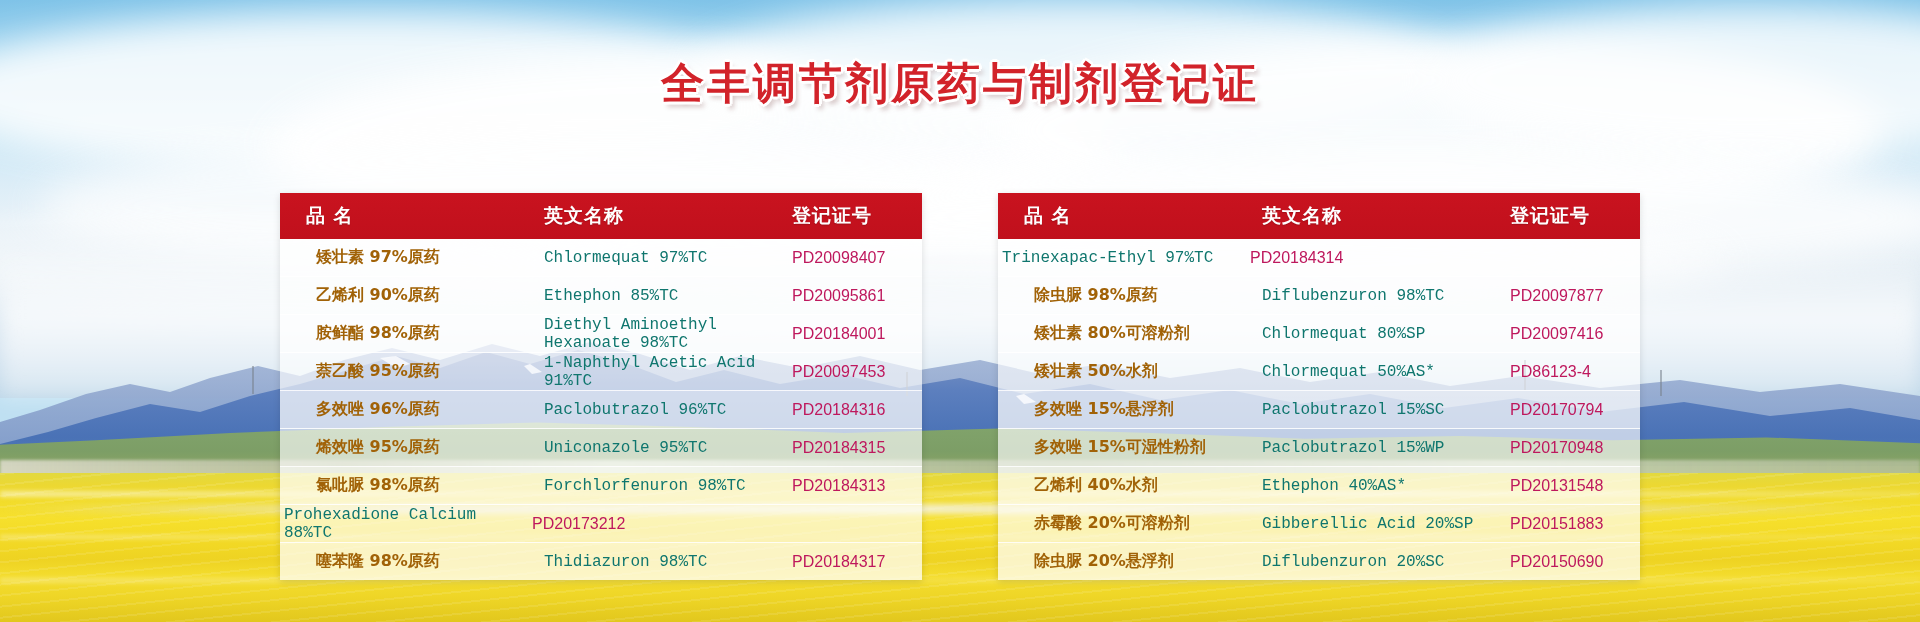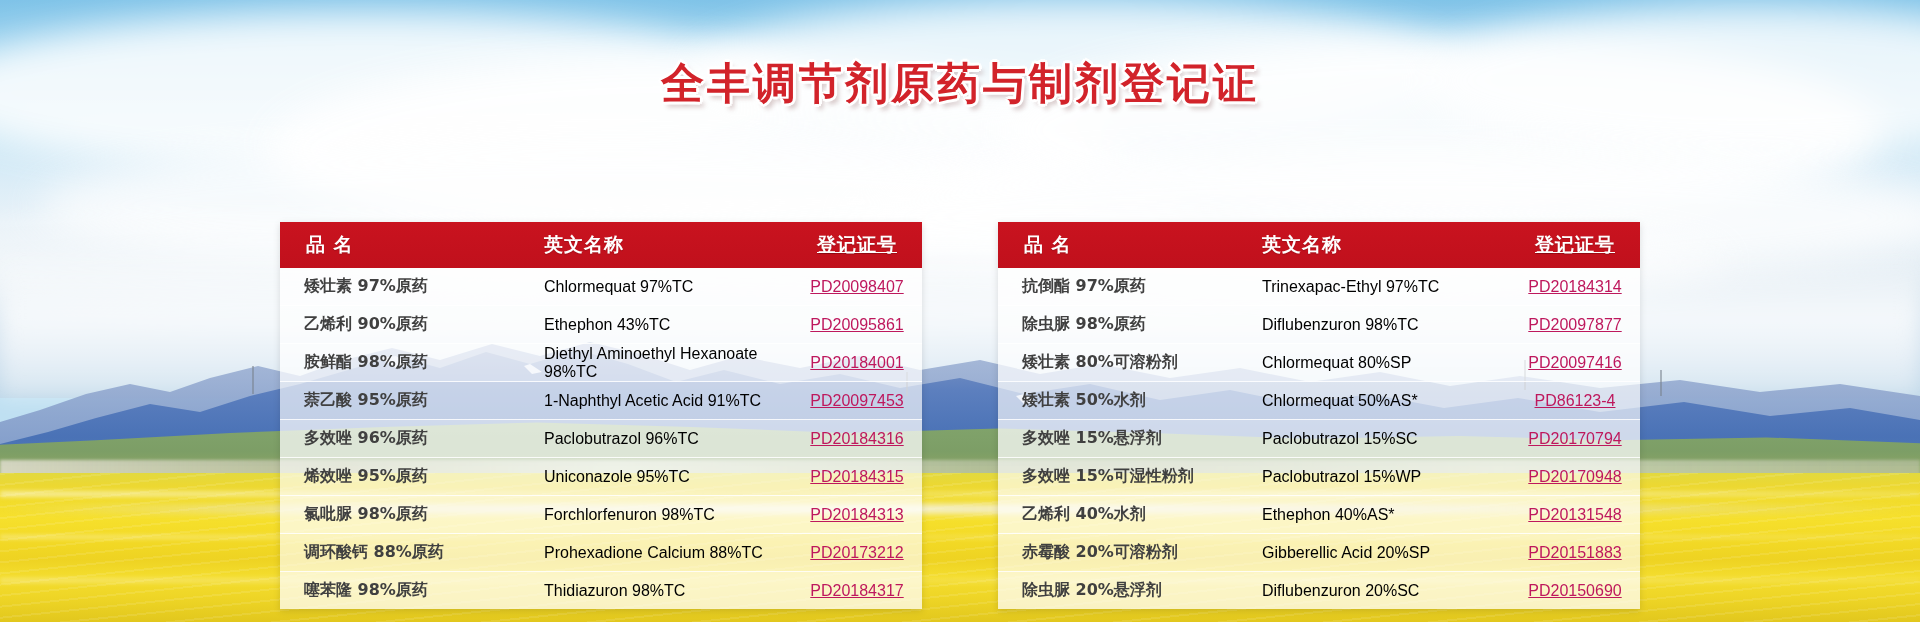--- a/index.html
+++ b/index.html
@@ -87,60 +87,60 @@
     letter-spacing:3px;
     text-shadow:
       -2px -2px 0 #fff, 2px -2px 0 #fff, -2px 2px 0 #fff, 2px 2px 0 #fff,
       -3px 0 0 #fff, 3px 0 0 #fff, 0 -3px 0 #fff, 0 3px 0 #fff,
       4px 5px 5px rgba(90,20,20,.28);
   }
 
   
   #tables{
     position:absolute;top:193px;left:0;right:0;z-index:6;
-    display:flex;justify-content:center;gap:76px;margin-top:29px;
+    display:flex;justify-content:center;gap:76px;
   }
   .tbl{
     width:642px;
     box-shadow:0 2px 7px rgba(0,0,0,.13);
     background:rgba(255,255,255,.50);
   }
   .thead{
     display:flex;align-items:center;
     height:46px;
     background:#c8121e;
     background:linear-gradient(180deg,#c9131f 0%,#c0101c 100%);
   }
   .thead .th{
     color:#ffffff;font-weight:bold;font-size:19px;letter-spacing:1px;
     font-family:"DejaVu Sans","Liberation Sans",sans-serif;
     text-shadow:0 1px 1px rgba(0,0,0,.18);
   }
   .c1{width:260px;padding-left:24px;box-sizing:border-box;}
   .c2{width:250px;box-sizing:border-box;}
-  .c3{width:132px;box-sizing:border-box;text-align:center;text-decoration:underline;}
+  .c3{width:132px;box-sizing:border-box;text-align:left;}
   .thead .c1{padding-left:26px;}
   .thead .c2{padding-left:4px;}
   .thead .c3{padding-left:2px;}
 
   .trow{
     display:flex;align-items:center;height:37px;
     border-bottom:1px solid rgba(255,255,255,.85);
     background:rgba(255,255,255,.46);
   }
   .trow:nth-child(even){background:rgba(255,255,255,.30);}
   .trow:last-child{border-bottom:none;}
   .trow .c1{
-    font-size:16px;color:#404040;
+    font-size:16px;color:#a16207;
     font-family:"DejaVu Sans","Liberation Sans",sans-serif;
-    padding-left:24px;
+    padding-left:36px;
   }
   .trow .c2{
-    font-size:16px;color:#000000;
-    font-family:Liberation Sans, sans-serif;
+    font-size:16px;color:#0f766e;
+    font-family:Liberation Mono, monospace;
     padding-left:4px;
   }
   .trow .c3{
     font-size:16px;color:#be185d;
     font-family:"Liberation Sans","DejaVu Sans",sans-serif;
     padding-left:2px;
   }
   .cn{font-weight:bold;font-family:"DejaVu Sans",sans-serif;}
 </style>
 </head>
@@ -214,21 +214,21 @@
       <div class="th c3">登记证号</div>
     </div>
     <div class="tbody">
       <div class="trow">
         <div class="c1 cn">矮壮素 97%原药</div>
         <div class="c2">Chlormequat 97%TC</div>
         <div class="c3">PD20098407</div>
       </div>
       <div class="trow">
         <div class="c1 cn">乙烯利 90%原药</div>
-        <div class="c2">Ethephon 43%TC</div>
+        <div class="c2">Ethephon 85%TC</div>
         <div class="c3">PD20095861</div>
       </div>
       <div class="trow">
         <div class="c1 cn">胺鲜酯 98%原药</div>
         <div class="c2">Diethyl Aminoethyl Hexanoate 98%TC</div>
         <div class="c3">PD20184001</div>
       </div>
       <div class="trow">
         <div class="c1 cn">萘乙酸 95%原药</div>
         <div class="c2">1-Naphthyl Acetic Acid 91%TC</div>
@@ -243,41 +243,39 @@
         <div class="c1 cn">烯效唑 95%原药</div>
         <div class="c2">Uniconazole 95%TC</div>
         <div class="c3">PD20184315</div>
       </div>
       <div class="trow">
         <div class="c1 cn">氯吡脲 98%原药</div>
         <div class="c2">Forchlorfenuron 98%TC</div>
         <div class="c3">PD20184313</div>
       </div>
       <div class="trow">
-        <div class="c1 cn">调环酸钙 88%原药</div>
         <div class="c2">Prohexadione Calcium 88%TC</div>
         <div class="c3">PD20173212</div>
       </div>
       <div class="trow">
         <div class="c1 cn">噻苯隆 98%原药</div>
         <div class="c2">Thidiazuron 98%TC</div>
         <div class="c3">PD20184317</div>
       </div>
     </div>
   </div>
 
   <div class="tbl">
     <div class="thead">
       <div class="th c1">品 名</div>
       <div class="th c2">英文名称</div>
       <div class="th c3">登记证号</div>
     </div>
     <div class="tbody">
       <div class="trow">
-        <div class="c1 cn">抗倒酯 97%原药</div>
         <div class="c2">Trinexapac-Ethyl 97%TC</div>
         <div class="c3">PD20184314</div>
       </div>
       <div class="trow">
         <div class="c1 cn">除虫脲 98%原药</div>
         <div class="c2">Diflubenzuron 98%TC</div>
         <div class="c3">PD20097877</div>
       </div>
       <div class="trow">
         <div class="c1 cn">矮壮素 80%可溶粉剂</div>

